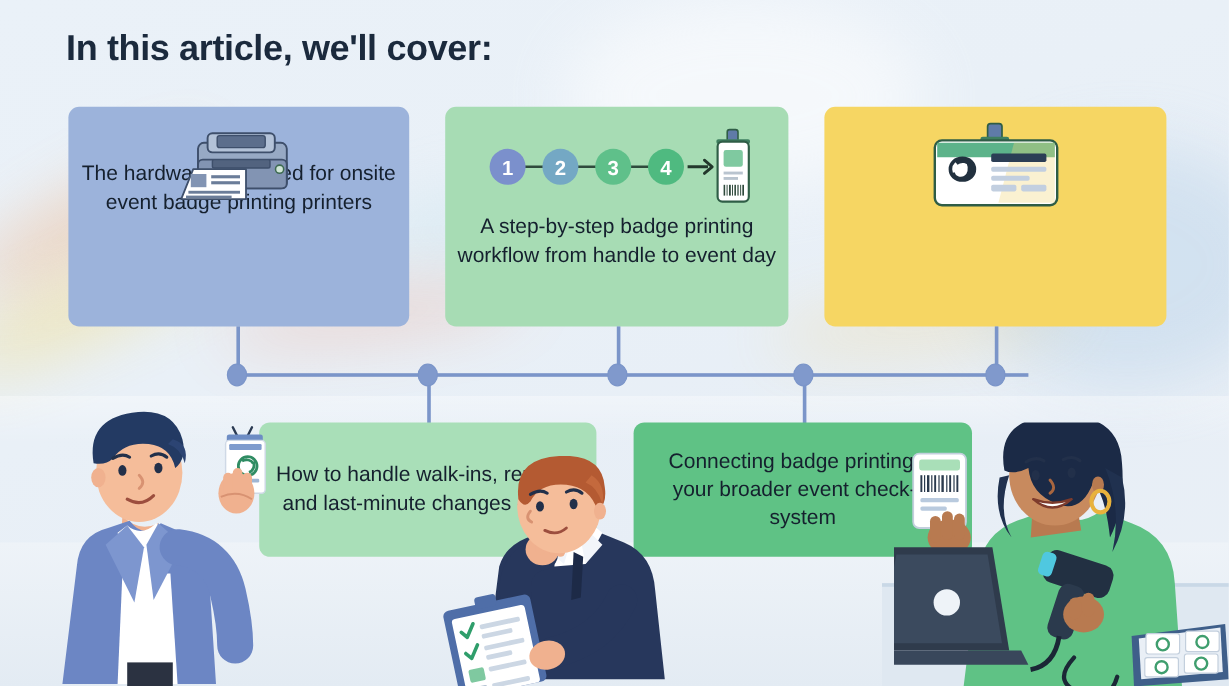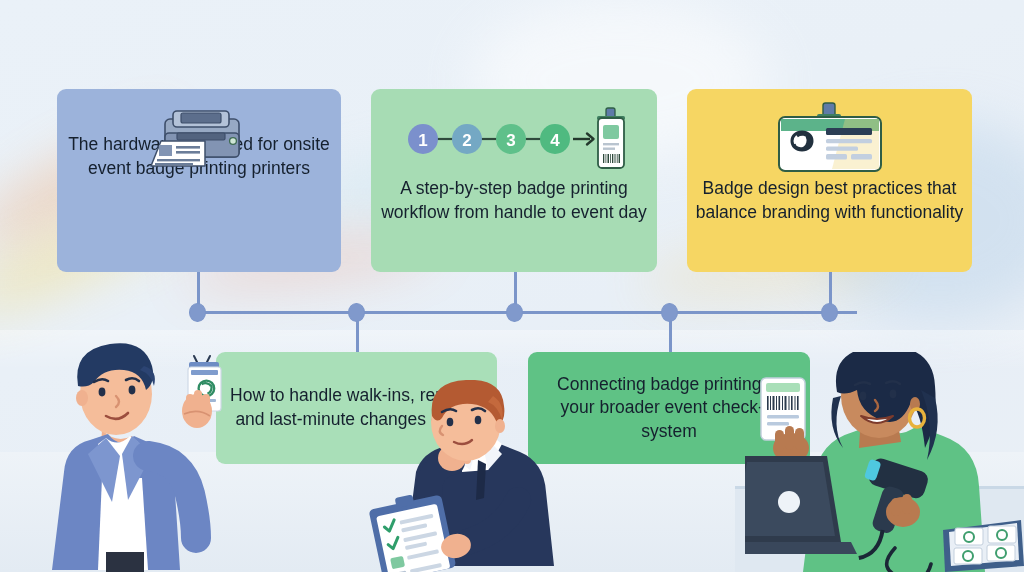--- a/index.html
+++ b/index.html
@@ -110,20 +110,21 @@
   <div class="bg-blur blur-teal"></div>
   <div class="bg-blur blur-orange"></div>
   <div class="bg-blur blur-yellow"></div>
   <div class="bg-blur blur-red"></div>
   <div class="bg-blur blur-yellow2"></div>
   <div class="bg-blur blur-white"></div>
   <div class="wall-panel"></div>
   <div class="desk"></div>
   <div class="desk-top"></div>
 
+  <div class="title">In this article, we'll cover:</div>
 
   <div class="card card1">
     <div class="icon-slot">
       <svg width="112" height="72" viewBox="0 0 112 72">
 
         <rect x="22" y="16" width="74" height="38" rx="5" fill="#97a9c4" stroke="#3e4f6b" stroke-width="1.6"></rect>
         <rect x="22" y="30" width="74" height="24" rx="4" fill="#8294b3" stroke="#3e4f6b" stroke-width="1.6"></rect>
 
         <rect x="30" y="8" width="56" height="16" rx="4" fill="#b3c2d8" stroke="#3e4f6b" stroke-width="1.6"></rect>
         <rect x="38" y="10" width="40" height="10" rx="2" fill="#5c6e8c" stroke="#3e4f6b" stroke-width="1.2"></rect>
@@ -201,21 +202,20 @@
           <path d="M19 7 C21 11 20 17 16 19 C12 21 7 19 6 15"></path>
         </g>
 
         <rect x="56" y="27" width="46" height="7" rx="1.5" fill="#2b3e55"></rect>
         <rect x="56" y="38" width="46" height="4.2" rx="1.5" fill="#c2cfe0"></rect>
         <rect x="56" y="45.5" width="32" height="4.2" rx="1.5" fill="#c2cfe0"></rect>
         <rect x="56" y="53" width="21" height="5.5" rx="1.5" fill="#c2cfe0"></rect>
         <rect x="81" y="53" width="21" height="5.5" rx="1.5" fill="#c2cfe0"></rect>
       </svg>
     </div>
-    <div class="card-text">Badge design best practices that balance branding with functionality</div>
   </div>
 
   <div class="conn-line h-line"></div>
   <div class="v-stub" style="left:197px;top:272px;height:41px;"></div>
   <div class="v-stub" style="left:514px;top:272px;height:41px;"></div>
   <div class="v-stub" style="left:829px;top:272px;height:41px;"></div>
   <div class="v-stub" style="left:356px;top:312px;height:42px;"></div>
   <div class="v-stub" style="left:669px;top:312px;height:42px;"></div>
 
   <div class="node" style="left:189px;top:303px;"></div>

